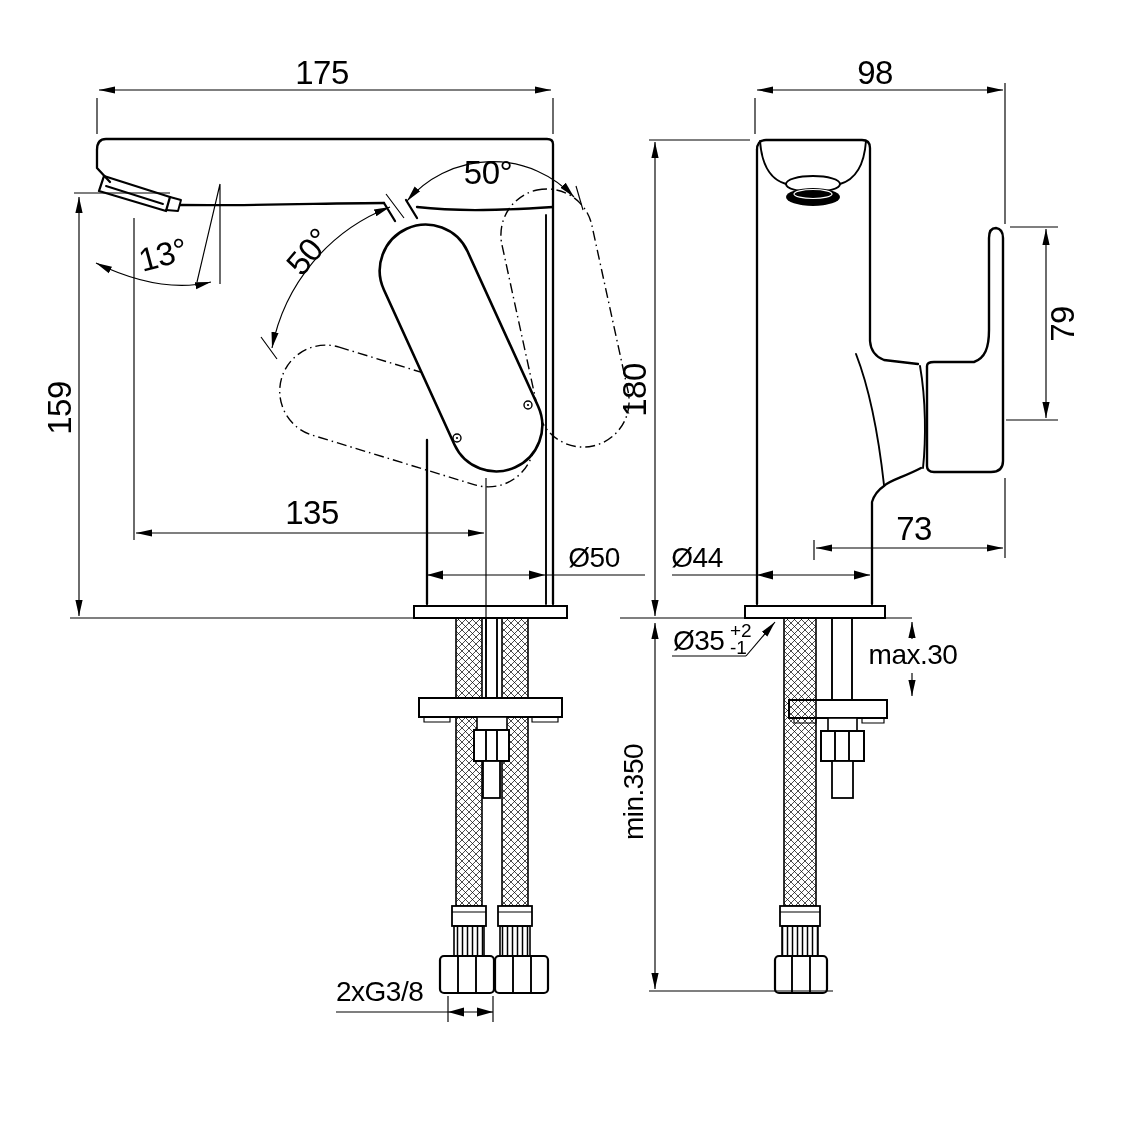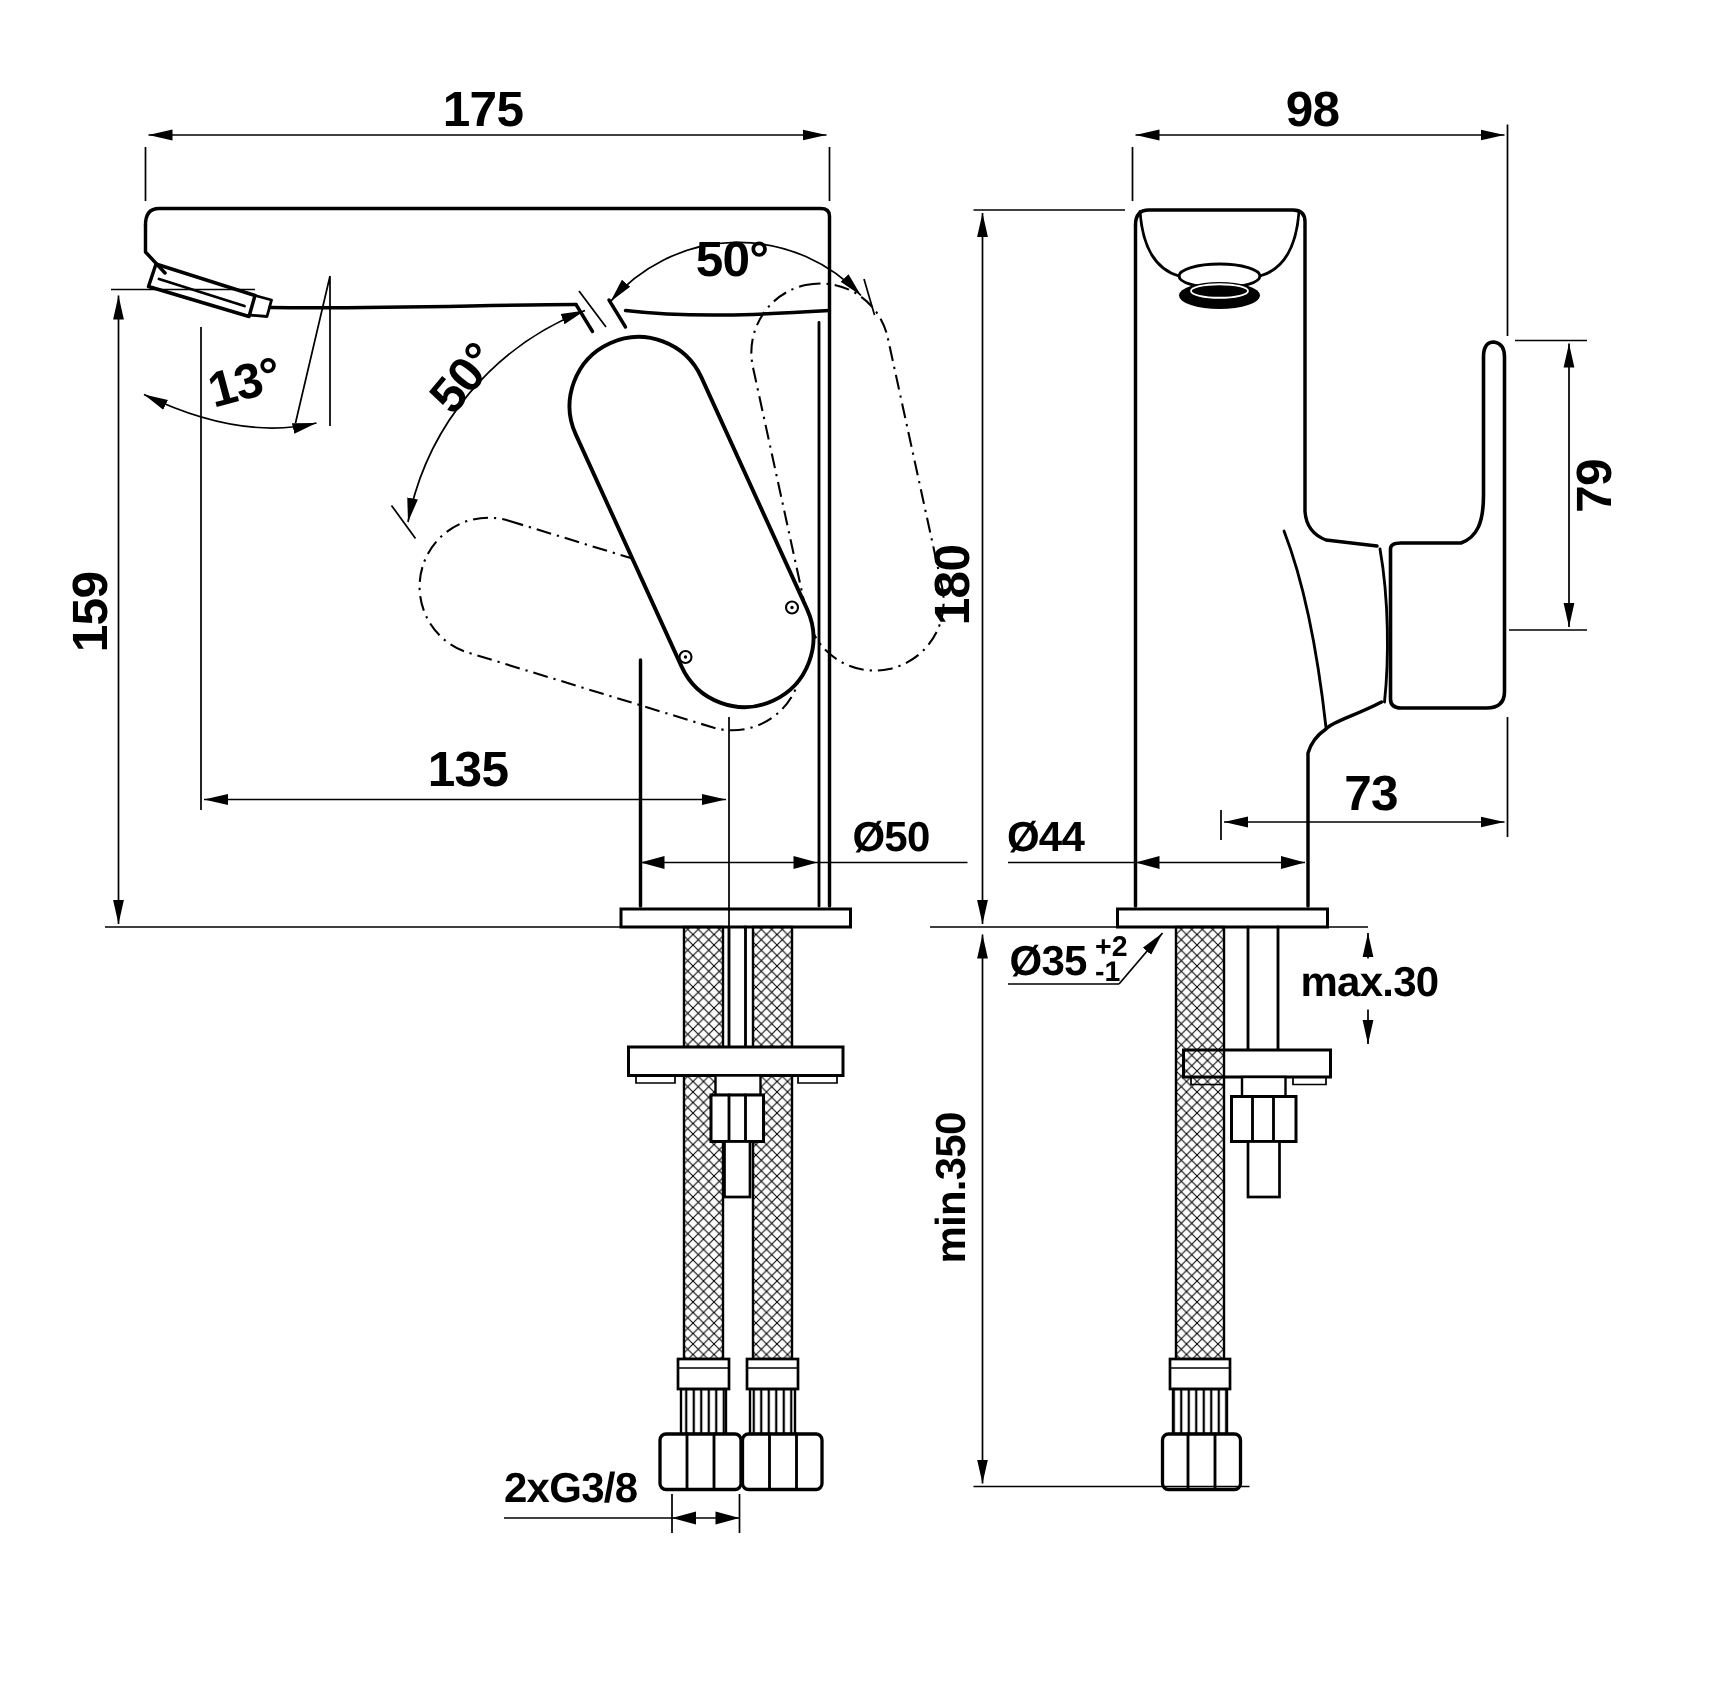--- a/index.html
+++ b/index.html
@@ -1,17 +1,17 @@
 <!DOCTYPE html>
 <html><head>
 <meta charset="utf-8">
 <style>
   html,body{margin:0;padding:0;background:#fff;}
   .stage{position:relative;width:1142px;height:1123px;background:#ffffff;overflow:hidden;
-         font-family:"Liberation Sans", sans-serif;font-weight:bold;}
+         font-family:"Liberation Sans", sans-serif;}
   svg{position:absolute;left:0;top:0;}
   text{fill:#000;font-family:"Liberation Sans", sans-serif;}
   .t-lg{font-size:33px;letter-spacing:-0.5px;}
   .t-md{font-size:28px;letter-spacing:-0.5px;}
   .t-sm{font-size:19px;}
   .outline{fill:none;stroke:#000;stroke-width:2.3;stroke-linecap:round;stroke-linejoin:round;}
   .outline2{fill:none;stroke:#000;stroke-width:1.9;stroke-linecap:round;stroke-linejoin:round;}
   .dim{fill:none;stroke:#000;stroke-width:1.15;}
   .dashdot{fill:none;stroke:#000;stroke-width:1.4;stroke-dasharray:10 4 1.5 4;}
   .whitefill{fill:#fff;stroke:#000;}

